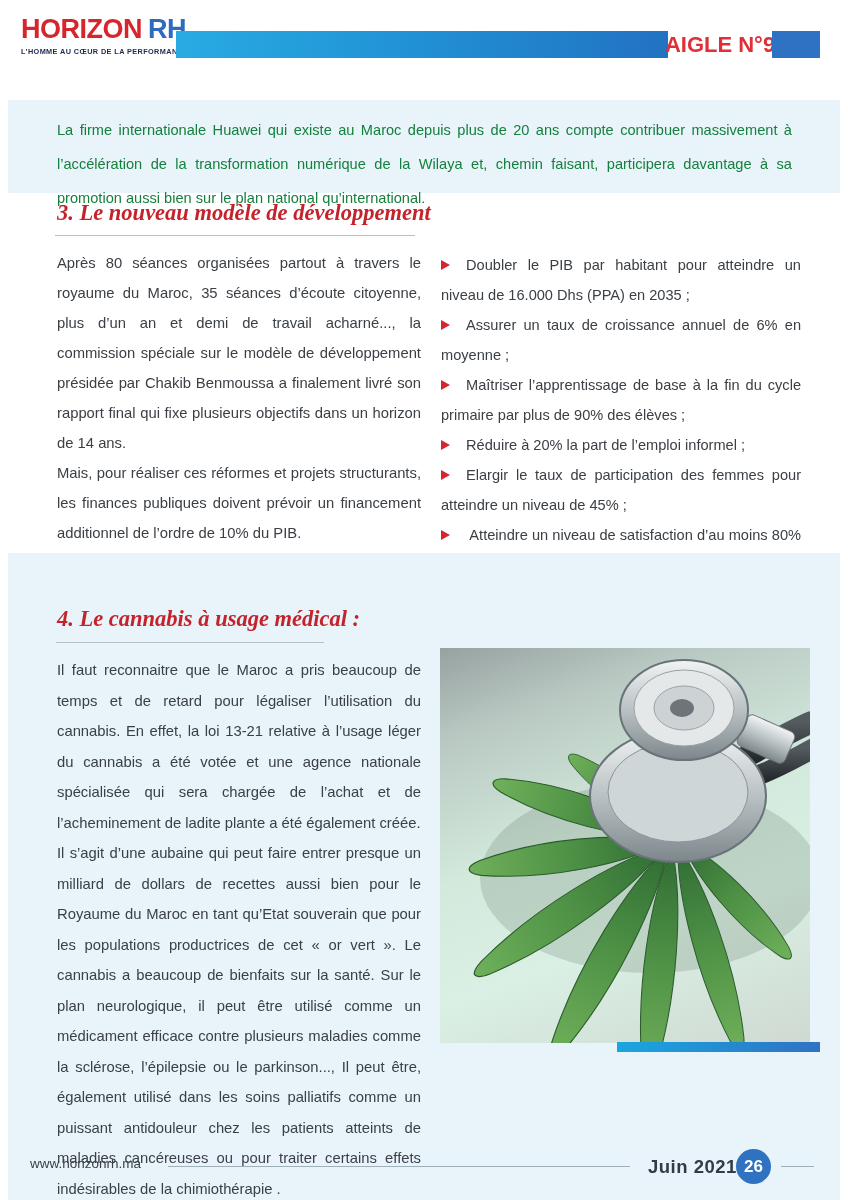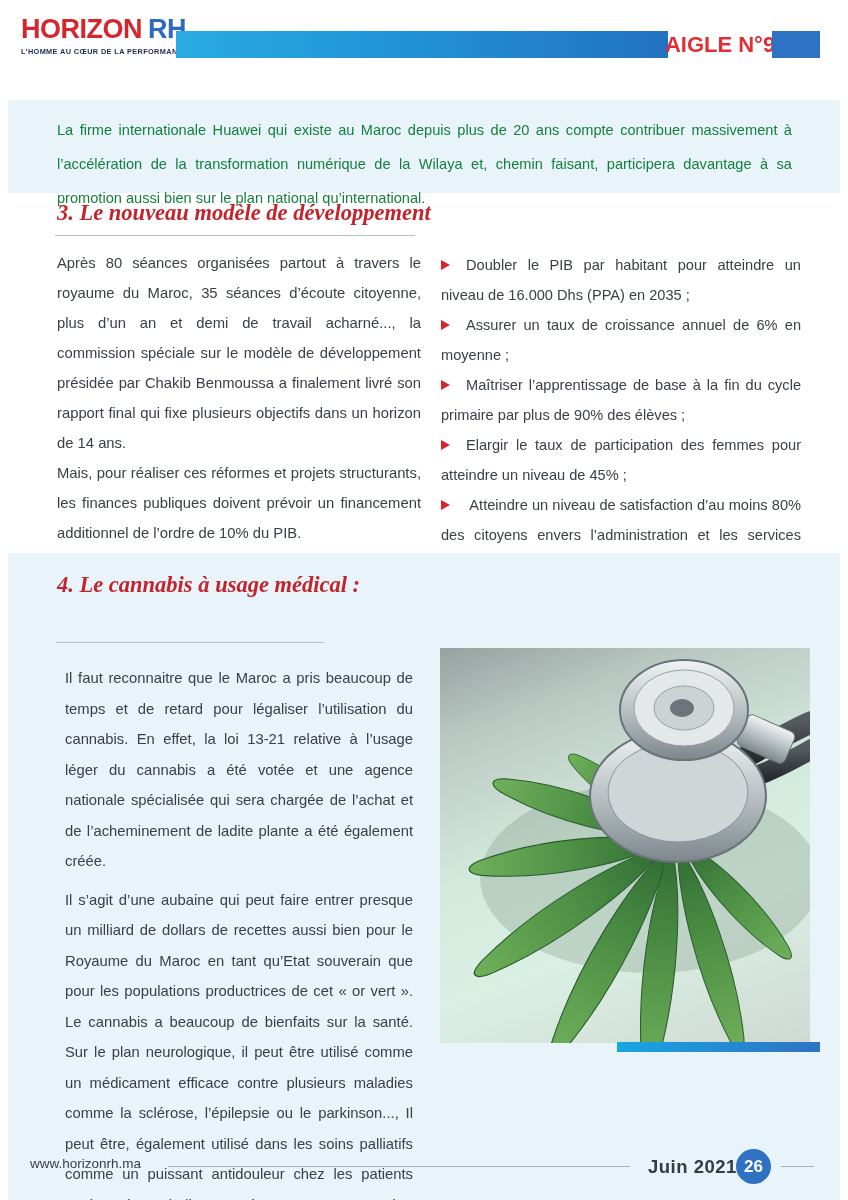--- a/index.html
+++ b/index.html
@@ -35,21 +35,21 @@
   .col-left p{margin:0;font-size:14.8px;line-height:30px;text-align:justify;}
   .col-right{position:absolute;left:441px;top:250px;width:360px;}
   .bullet{margin:0 0 0 0;font-size:14.6px;line-height:30px;text-align:justify;}
   .tri{display:inline-block;width:0;height:0;border-left:9px solid #d6252d;
        border-top:5px solid transparent;border-bottom:5px solid transparent;
        margin-right:16px;position:relative;top:0px;}
 
   
   .sec4-bg{position:absolute;left:8px;top:553px;width:832px;height:647px;background:#e8f3fa;}
   .sec4-col{position:absolute;left:57px;top:655px;width:364px;}
-  .sec4-col p{margin:8px;font-size:14.8px;line-height:30.5px;text-align:justify;}
+  .sec4-col p{margin:0;font-size:14.8px;line-height:30.5px;text-align:justify;}
 
   .photo{position:absolute;left:440px;top:648px;width:370px;height:395px;overflow:hidden;
          background:linear-gradient(160deg,#97a1a1 0%,#b9c9c2 18%,#d3e9dc 45%,#daf0e4 68%,#cfd9d2 100%);}
   .photo svg{display:block;}
   .photo-bar{position:absolute;left:617px;top:1042px;width:203px;height:10px;
              background:linear-gradient(90deg,#19a6e0 0%,#2f72c4 100%);}
 
   
   .footer-site{position:absolute;left:30px;top:1156px;font-size:13.5px;color:#3b4046;}
   .footer-line1{position:absolute;left:168px;top:1166px;width:462px;height:1px;background:#9fb0bb;}
@@ -84,27 +84,28 @@
   <div class="col-left">
     <p> Après 80 séances organisées partout à travers le royaume du Maroc, 35 séances d’écoute citoyenne, plus d’un an et demi de travail acharné..., la commission spéciale sur le modèle de développement présidée par Chakib Benmoussa a finalement livré son rapport final qui fixe plusieurs objectifs dans un horizon de 14 ans.</p>
     <p>Mais, pour réaliser ces réformes et projets structurants, les finances publiques doivent prévoir un financement additionnel de l’ordre de 10% du PIB.</p>
     <p>Parmi les objectifs de développement ciblés, nous pouvons citer :</p>
   </div>
 
   <div class="col-right">
     <p class="bullet"><span class="tri"></span><span>Doubler le PIB par habitant pour atteindre un niveau de 16.000 Dhs  (PPA) en 2035 ;</span></p>
     <p class="bullet"><span class="tri"></span><span>Assurer un taux de croissance annuel de 6% en moyenne ;</span></p>
     <p class="bullet"><span class="tri"></span><span>Maîtriser l’apprentissage de base à la fin du cycle primaire par plus de 90% des élèves ;</span></p>
+    <p class="bullet"><span class="tri"></span><span>Réduire à 20% la part de l’emploi informel ;</span></p>
     <p class="bullet"><span class="tri"></span><span>Elargir le taux de participation des femmes pour atteindre un niveau de 45% ;</span></p>
     <p class="bullet"><span class="tri"></span><span> Atteindre un niveau de satisfaction d’au moins 80% des citoyens envers l’administration et les services publics .</span></p>
   </div>
 
   <div class="sec4-bg"></div>
 
-  <div class="sec-heading" style="left:57px;top:572px;">4. Le cannabis à usage médical :</div>
+  <div class="sec-heading" style="left:57px;top:606px;">4. Le cannabis à usage médical :</div>
   <div class="sec-rule" style="left:56px;top:642px;width:268px;"></div>
 
   <div class="sec4-col">
     <p> Il faut reconnaitre que le Maroc a pris beaucoup de temps et de retard pour légaliser l’utilisation du cannabis. En effet, la loi 13-21 relative à l’usage léger du cannabis a été votée et une agence nationale spécialisée qui sera chargée de l’achat et de l’acheminement de ladite plante a été également créée.</p>
     <p>Il s’agit d’une aubaine qui peut faire entrer presque un milliard de dollars de recettes aussi bien pour le Royaume du Maroc en tant qu’Etat souverain que pour les populations productrices de cet « or vert ».  Le cannabis a beaucoup de bienfaits sur la santé. Sur le plan neurologique, il peut être utilisé comme un médicament efficace contre plusieurs maladies comme la sclérose, l’épilepsie ou le parkinson..., Il peut être, également utilisé dans les soins palliatifs comme un puissant antidouleur chez les patients atteints de maladies cancéreuses ou pour traiter certains effets indésirables de la chimiothérapie .</p>
   </div>
 
   <div class="photo">
     <svg width="370" height="395" viewBox="0 0 370 395" xmlns="http://www.w3.org/2000/svg">
       <defs>

